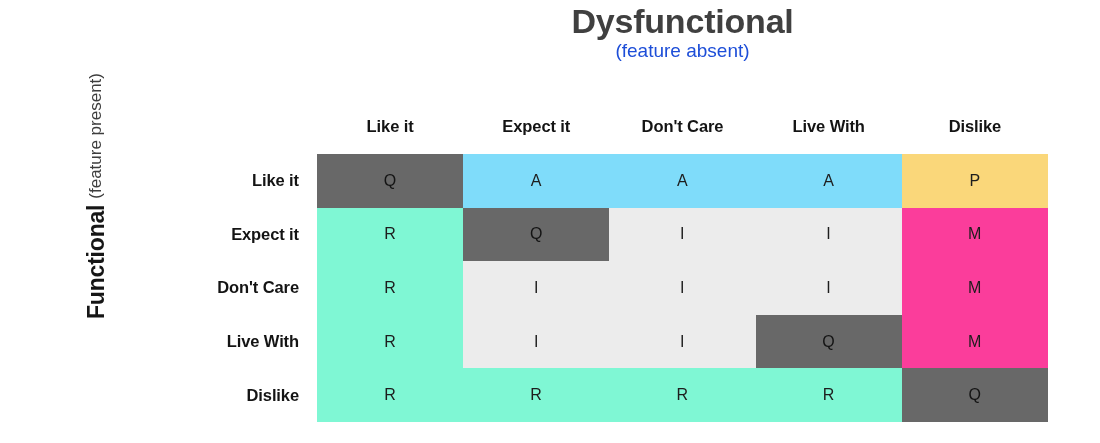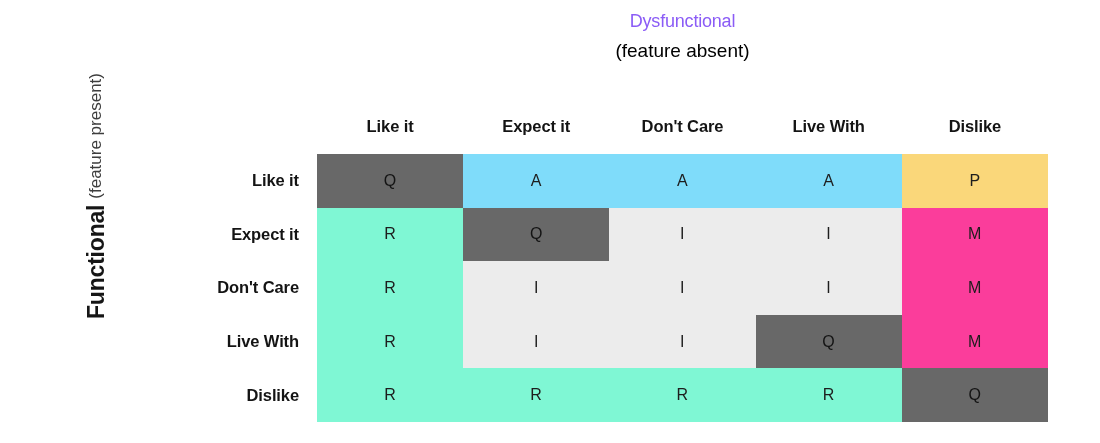--- a/index.html
+++ b/index.html
@@ -17,30 +17,30 @@
 
   
   #top-axis-title {
     position: absolute;
     left: 317px;
     top: 6px;
     width: 731px;
     text-align: center;
   }
   #top-axis-title .axis-main {
-    font-size: 18px;
-    font-weight: normal;
-    color: #8b5cf6;
+    font-size: 34px;
+    font-weight: bold;
+    color: #404040;
     letter-spacing: -0.2px;
     line-height: 30px;
   }
   #top-axis-title .axis-sub {
     font-size: 19px;
     font-weight: normal;
-    color: #000000;
+    color: #1d4ed8;
     line-height: 24px;
     margin-top: 3px;
   }
 
   
   #left-axis-title {
     position: absolute;
     left: -39px;
     top: 156px;
     width: 270px;

